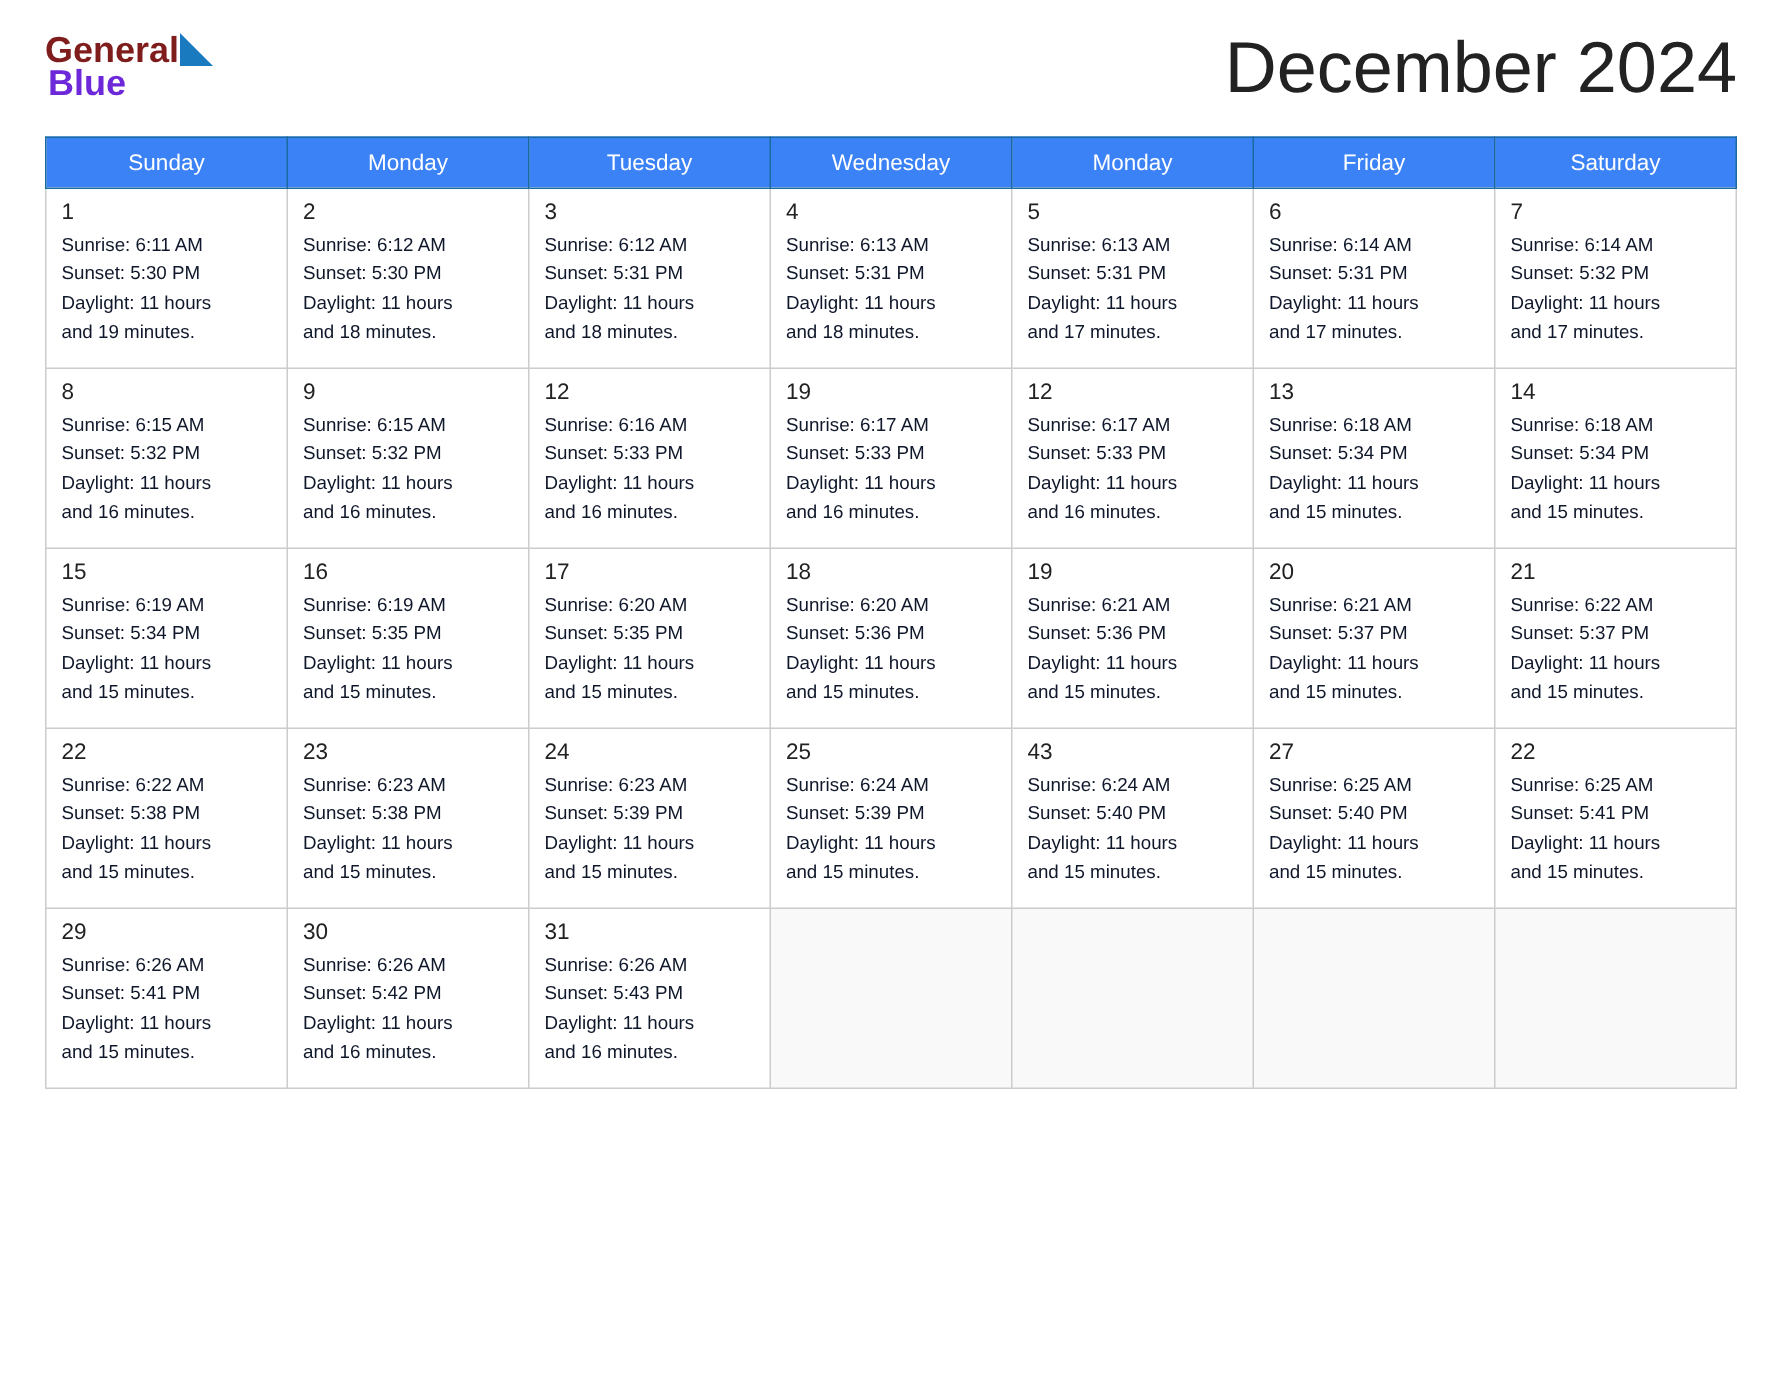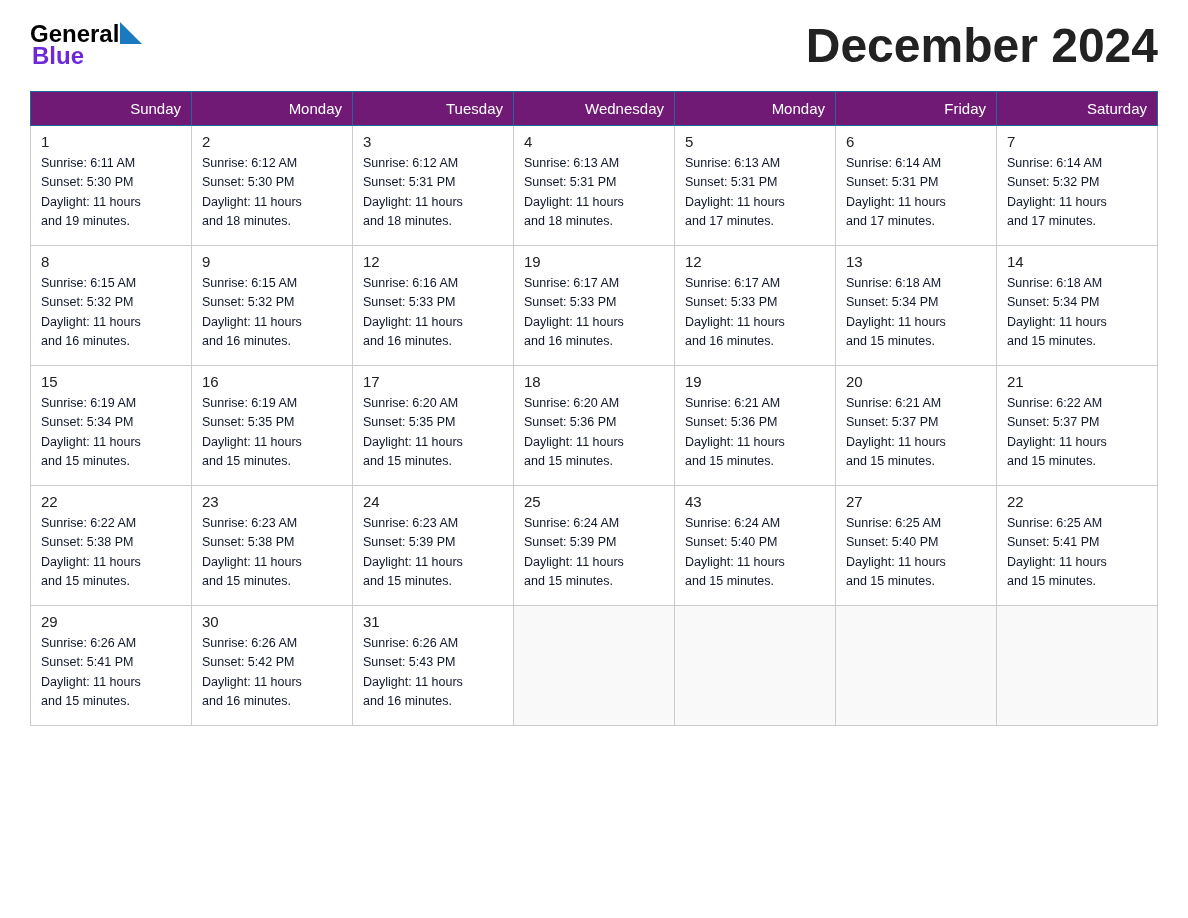--- a/index.html
+++ b/index.html
@@ -15,42 +15,42 @@
       display: flex;
       justify-content: space-between;
       align-items: flex-start;
       margin-bottom: 18px;
     }
     .title-block {
       text-align: right;
     }
     .month-title {
       font-size: 48px;
-      font-weight: 700;
+      font-weight: 400;
       color: #222;
       line-height: 1.1;
       margin-left: 35px;
     }
     .location-title {
       font-size: 20px;
       color: #555;
       margin-top: 4px;
     }
     .calendar-table {
       width: 100%;
       border-collapse: collapse;
       table-layout: fixed;
     }
     .calendar-table thead tr th {
-      background-color: #701a75;
+      background-color: #3b82f6;
       color: #fff;
       font-size: 15px;
       font-weight: normal;
       padding: 8px 10px;
-      text-align: right;
+      text-align: center;
       border: 1px solid #1a6aa0;
     }
     .calendar-table tbody tr td {
       border: 1px solid #ccc;
       vertical-align: top;
       padding: 7px 10px;
       font-size: 12.5px;
       color: #333;
       background: #fff;
       height: 120px;
@@ -79,21 +79,21 @@
       display: flex;
       align-items: center;
     }
   </style>
 </head>
 <body>
 
 <div class="header">
   <div class="logo-container">
     <div class="logo-row">
-      <span style="font-size:24px;font-weight:bold;color:#000000;font-family:Arial,sans-serif;">General</span>
+      <span style="font-size:24px;font-weight:bold;color:#7f1d1d;font-family:Arial,sans-serif;">General</span>
       <svg width="22" height="22" viewBox="0 0 22 22" style="margin-left:1px;margin-top:-2px;">
         <polygon points="0,0 22,22 0,22" fill="#1a7abf"></polygon>
       </svg>
     </div>
     <span style="font-size:24px;font-weight:bold;color:#6d28d9;font-family:Arial,sans-serif;margin-top:-6px;margin-left:2px;">Blue</span>
   </div>
   <div class="title-block">
     <div class="month-title">December 2024</div>
   </div>
 </div>

